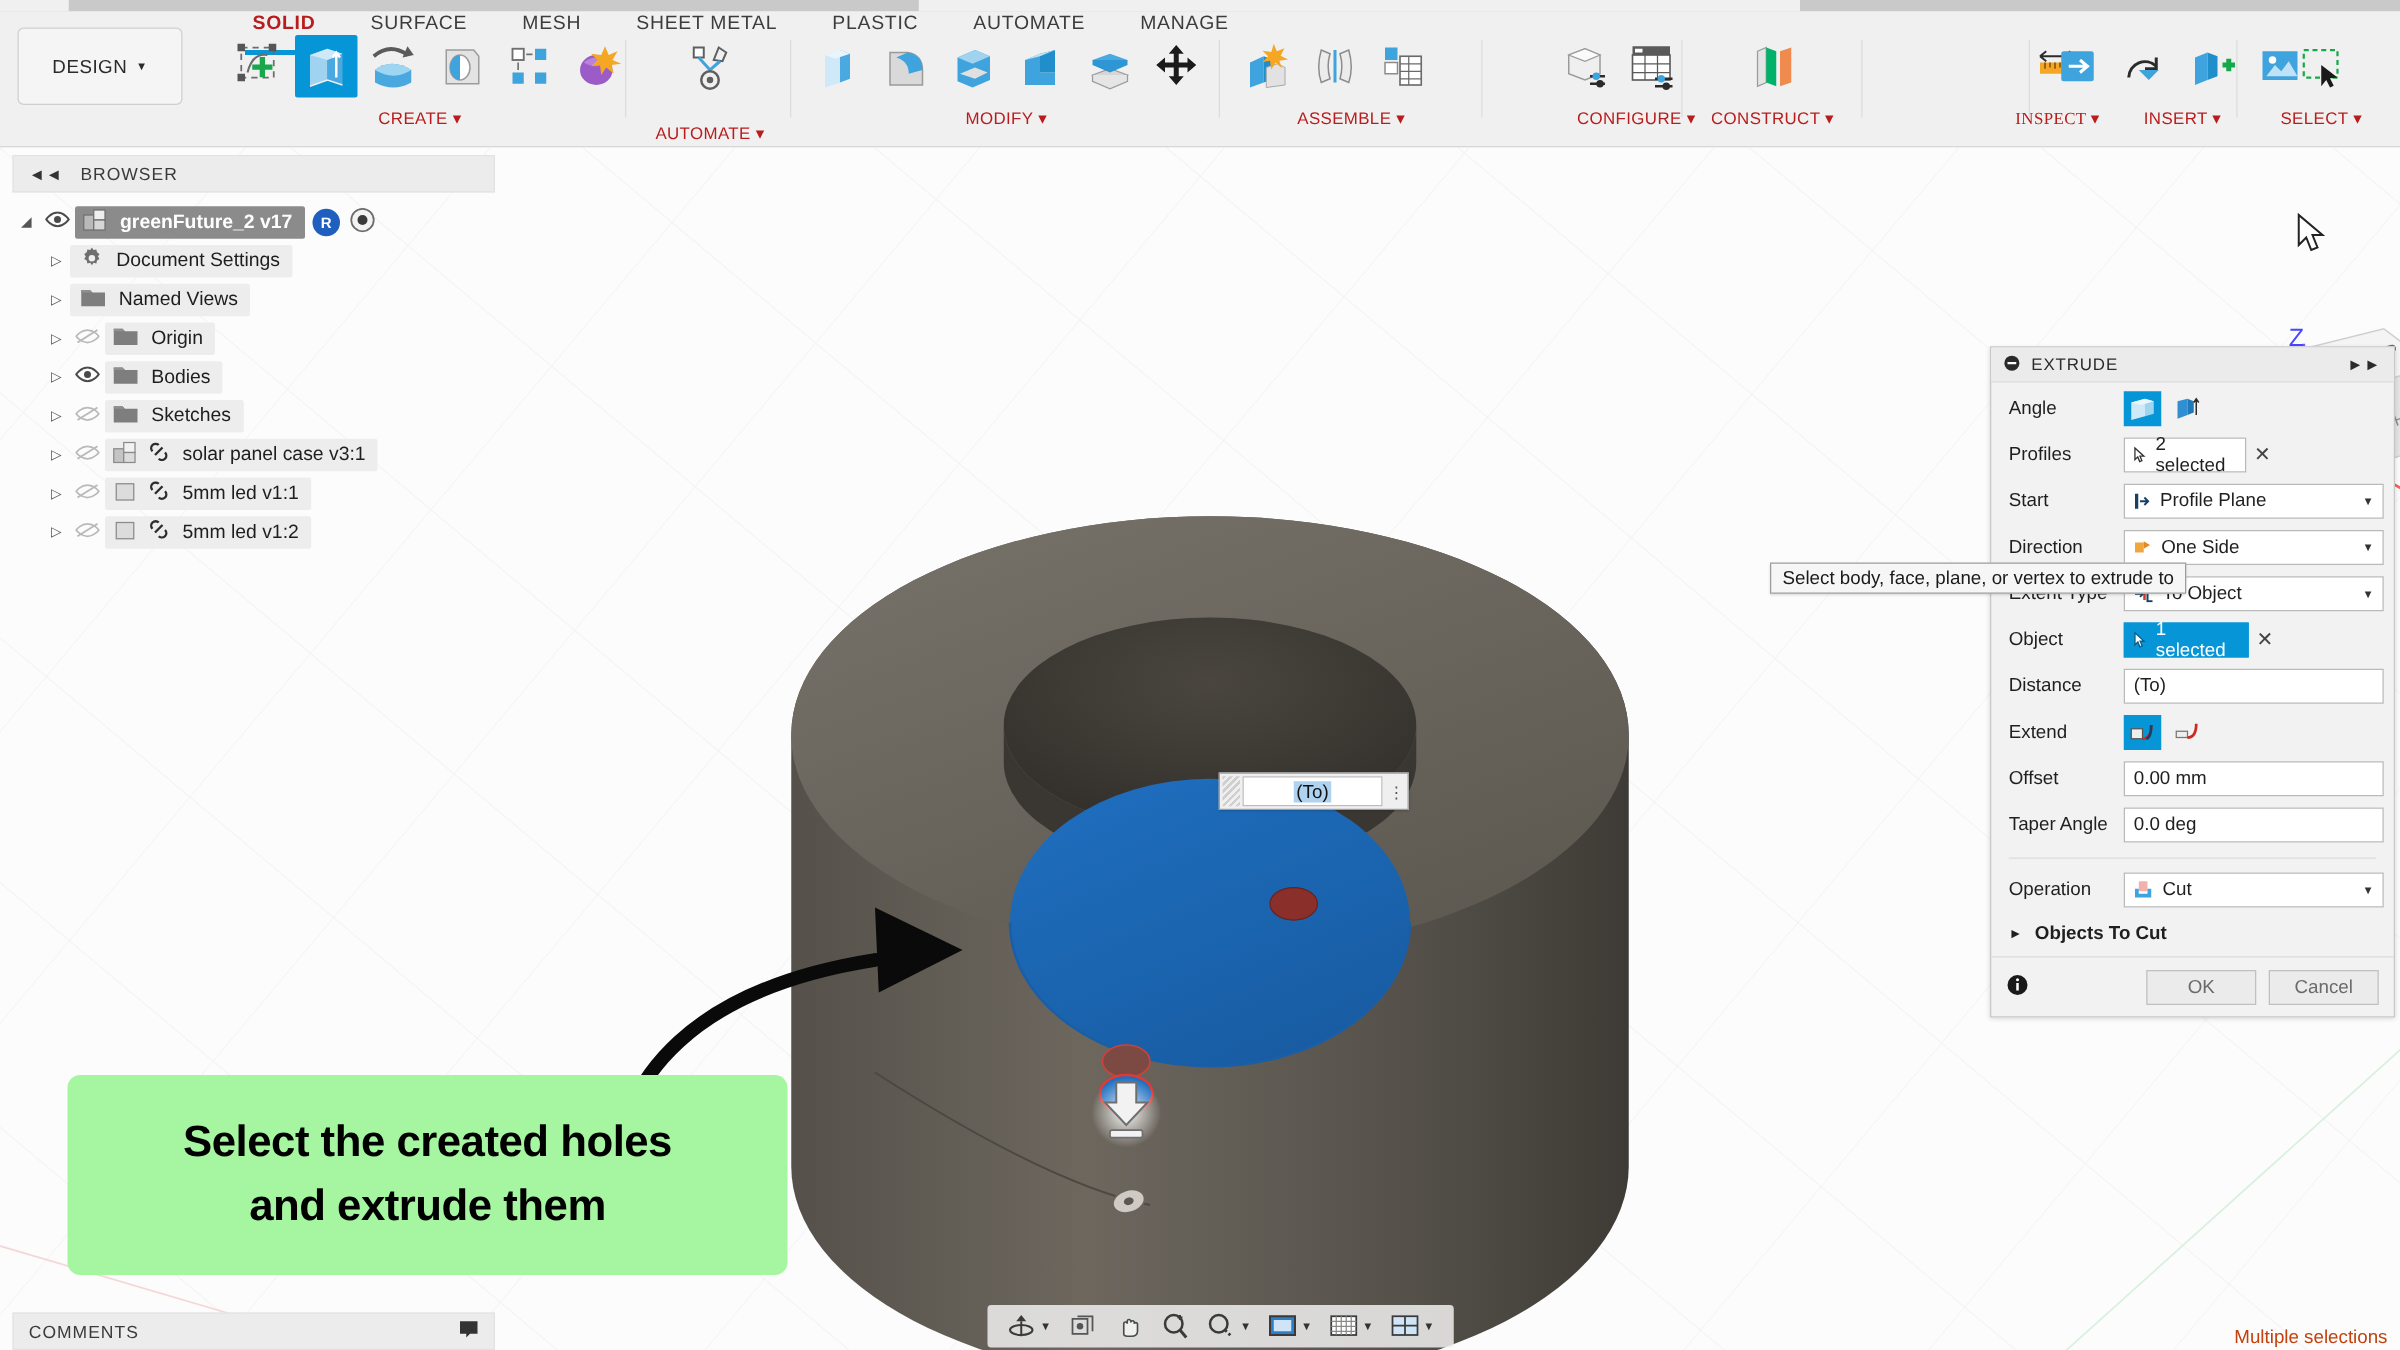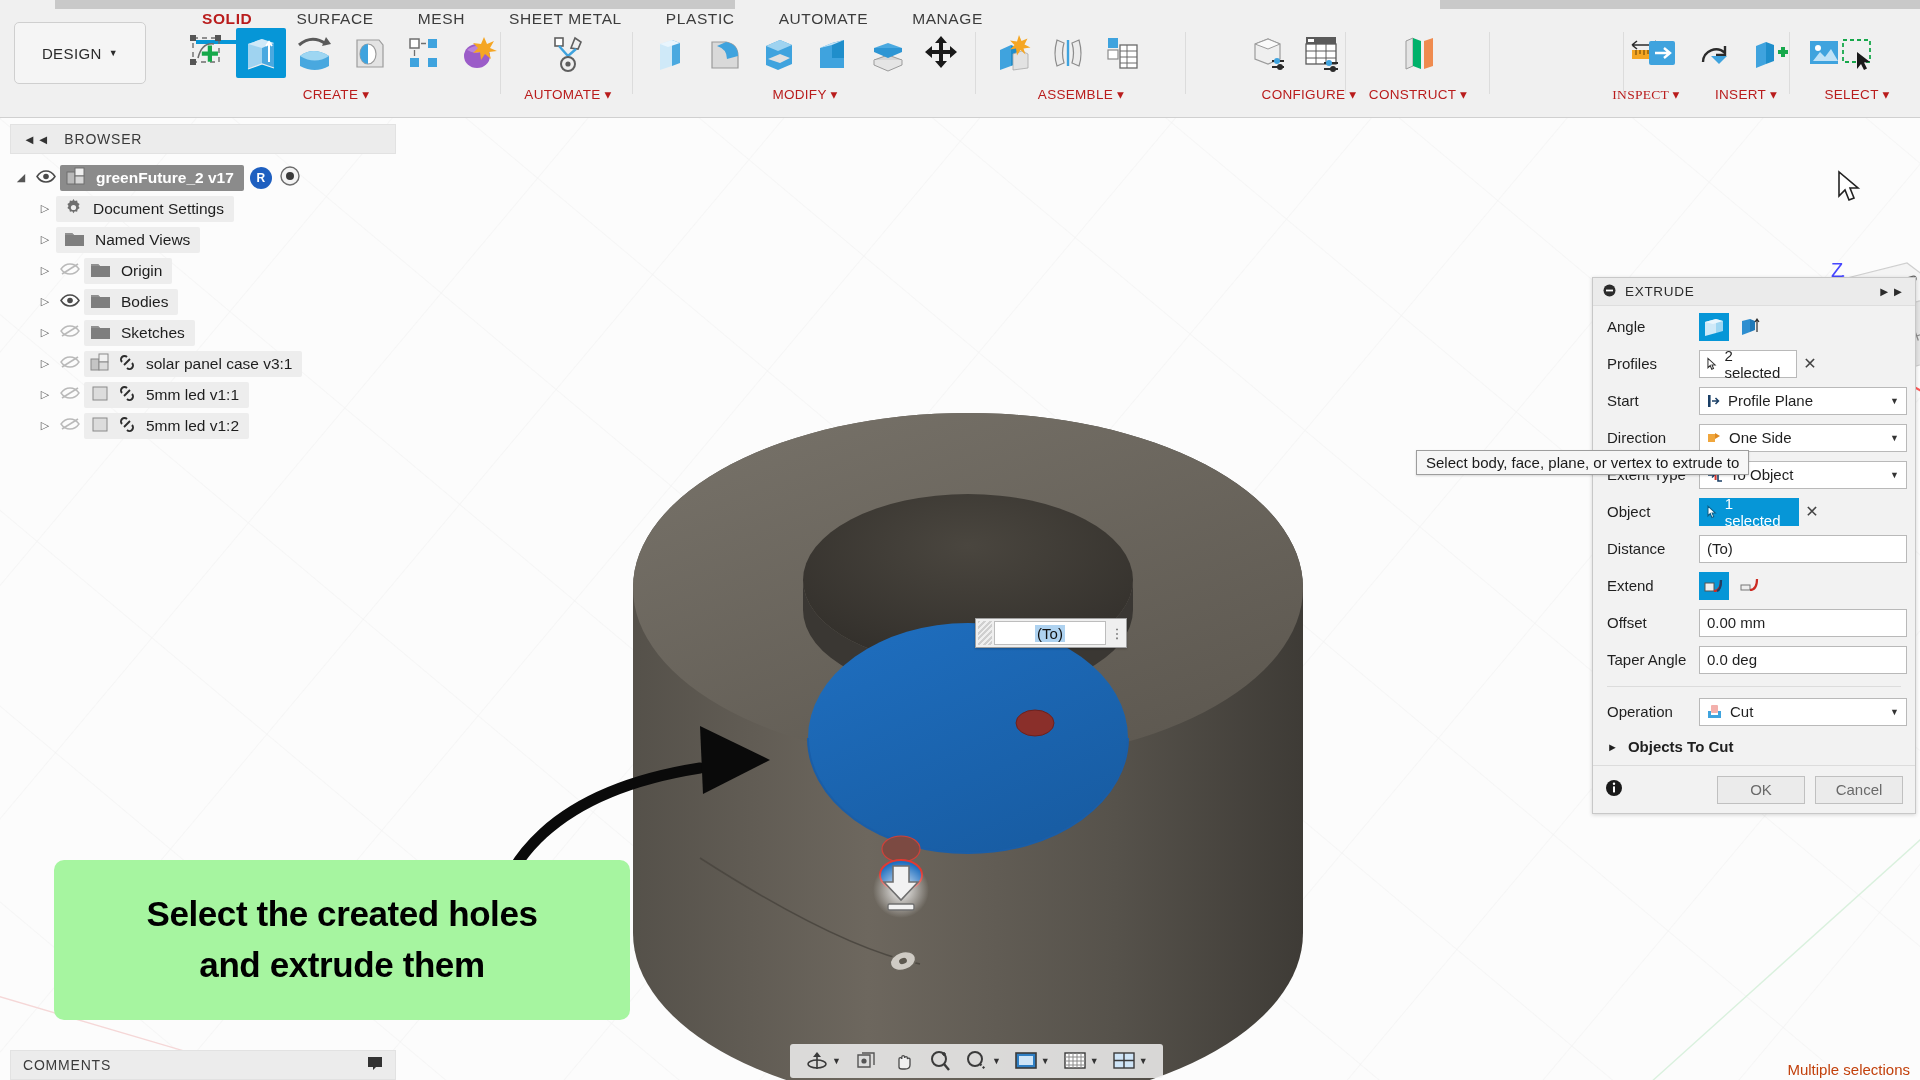--- a/index.html
+++ b/index.html
@@ -249,21 +249,21 @@
           <ellipse cx="25" cy="28" rx="13" ry="12" fill="#9b5cc8"></ellipse>
           <path d="M15 22 q10 -8 20 0 q-10 6 -20 0z" fill="#b983da"></path>
           <path d="M32 9 l3 7 7 -3 -4 7 7 3 -8 1 2 7 -6 -5 -4 6 -1 -8 -7 1 5 -5 -5 -5 8 1z" fill="#f5a623"></path>
         </svg>
       </div>
     </div>
     <div class="pg-label"><span>CREATE</span> ▾</div>
   </div>
   <div class="pg-sep" style="left:500px;"></div>
 
-  <div class="panel-group" style="left:508px;width:120px;">
+  <div class="panel-group" style="left:508px;width:120px;justify-content:space-between;">
     <div class="pg-icons" style="justify-content:center;">
       <div class="ico">
         <svg width="50" height="50" viewBox="0 0 50 50">
           <rect x="12" y="10" width="8" height="8" fill="#fff" stroke="#5f5f5f" stroke-width="1.6"></rect>
           <path d="M32 10 l6 4 -3 7 -7 -1z" fill="none" stroke="#5f5f5f" stroke-width="1.6"></path>
           <path d="M16 18 L25 28 L33 21" fill="none" stroke="#3fa3de" stroke-width="2.4"></path>
           <circle cx="25" cy="36" r="7" fill="none" stroke="#5f5f5f" stroke-width="2"></circle>
           <circle cx="25" cy="36" r="2.6" fill="#5f5f5f"></circle>
         </svg>
       </div>

